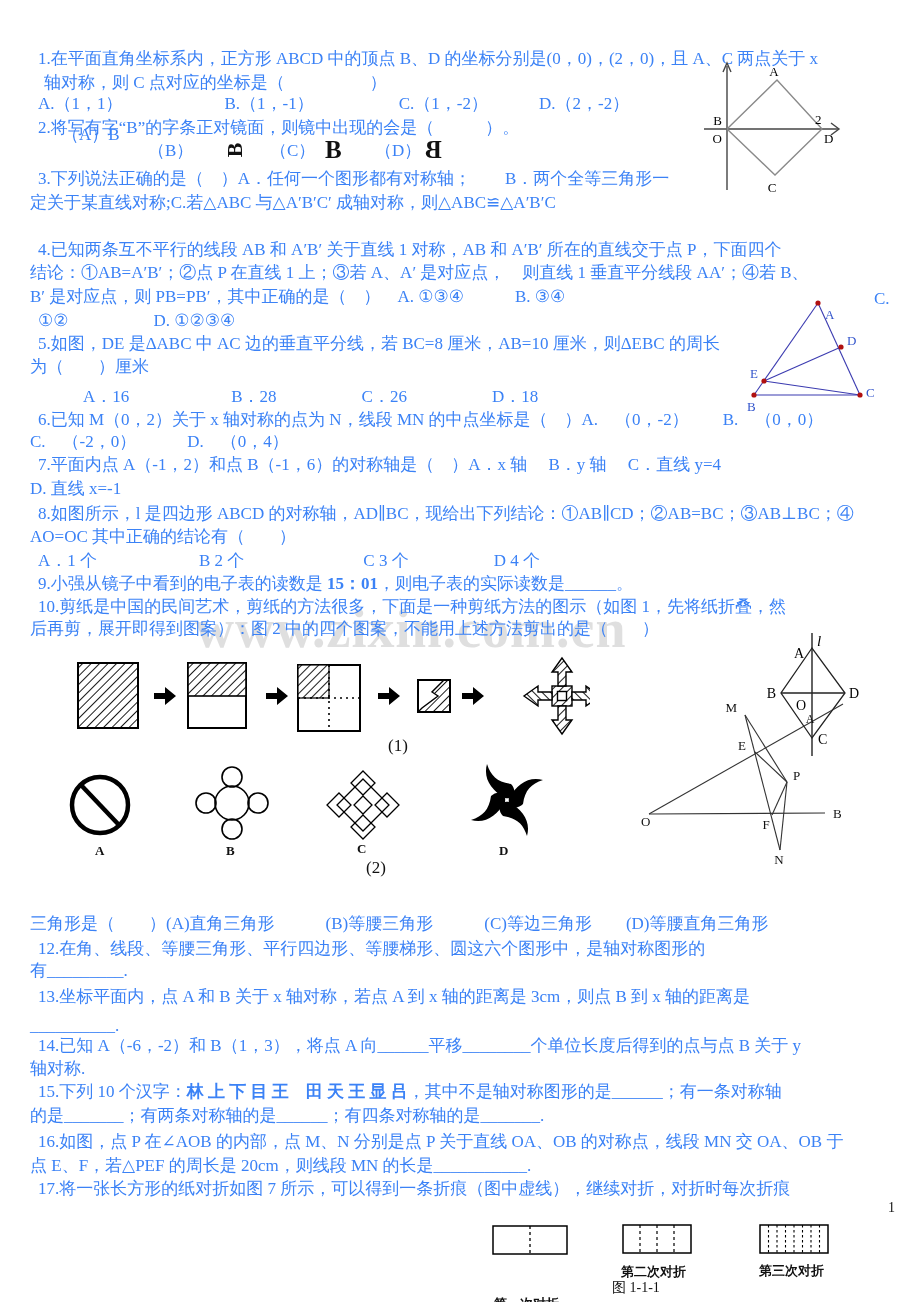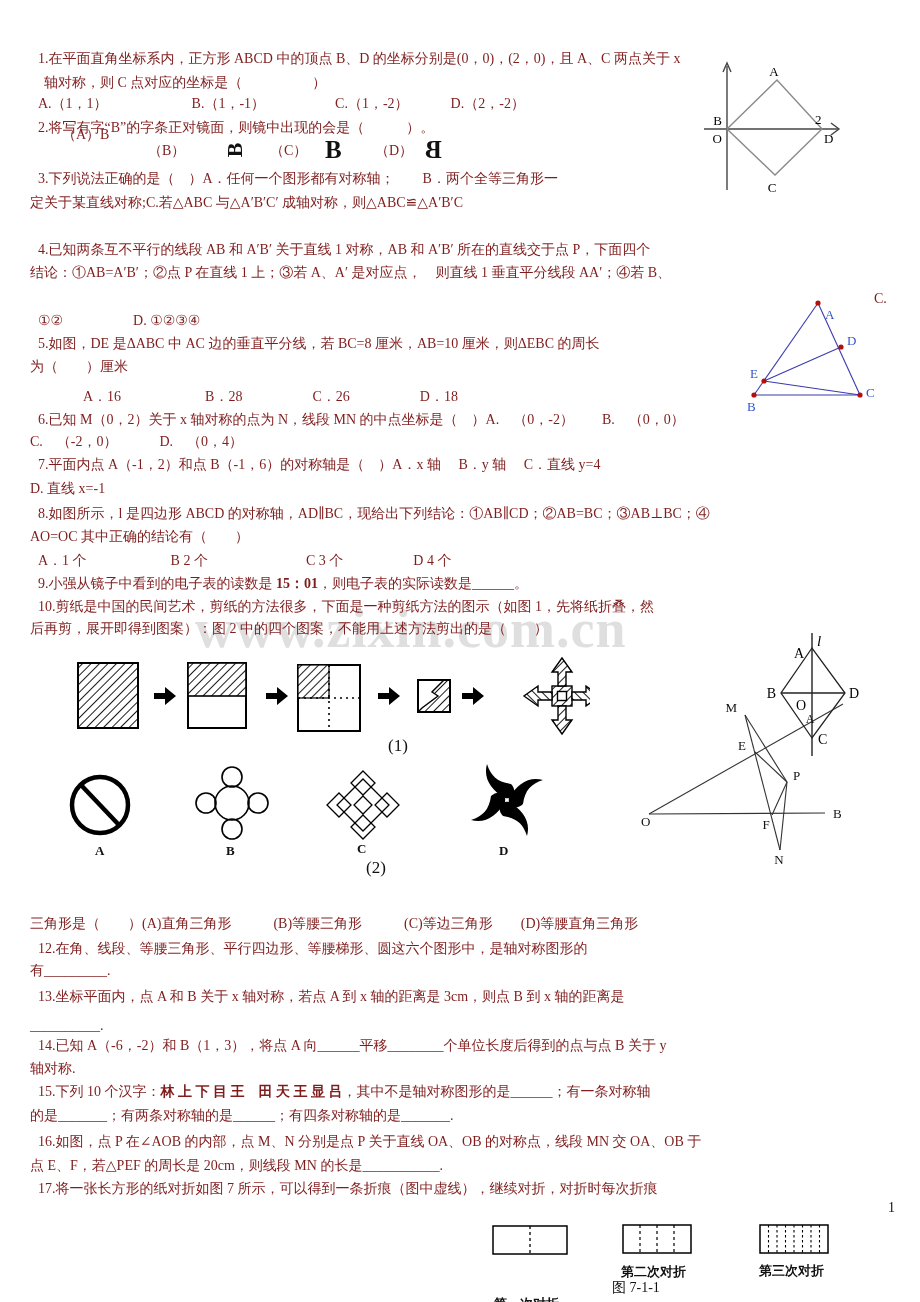--- a/index.html
+++ b/index.html
@@ -2,21 +2,21 @@
 <html><head>
 <meta charset="utf-8">
 <style>
   html,body{margin:0;padding:0;}
   body{background:#888;}
   #page{
     position:relative;width:920px;height:1302px;background:#ffffff;
     font-family:"Liberation Serif","DejaVu Serif",serif;color:#111;
     overflow:hidden;margin:0 auto;
   }
-  .ln{position:absolute;white-space:pre;font-size:14px;line-height:21px;color:#7f1d1d;}
+  .ln{position:absolute;white-space:pre;font-size:17px;line-height:21px;color:#3b82f6;}
   .b{font-weight:bold;}
   .wm{
     position:absolute;left:195px;top:598px;font-size:54px;font-weight:bold;
     color:rgba(185,185,185,0.45);letter-spacing:1px;white-space:pre;
     font-family:Liberation Serif, serif;z-index:0;
   }
   .fig{position:absolute;}
   .figlabel{position:absolute;white-space:pre;font-size:13px;font-weight:bold;}
   .cap{position:absolute;white-space:pre;font-size:17px;}
   svg{display:block;}
@@ -40,20 +40,21 @@
   <span class="glyphB" style="left:228px;top:137px;transform:rotate(-90deg)">B</span>
   <div class="ln" style="left:270px;top:140px">（C）</div>
   <span class="glyphB" style="left:325px;top:136px;font-size:25px">B</span>
   <div class="ln" style="left:375px;top:140px">（D）</div>
   <span class="glyphB" style="left:425px;top:136px;font-size:25px;transform:scaleX(-1)">B</span>
 
   <div class="ln" style="left:38px;top:168px">3.下列说法正确的是（　）A．任何一个图形都有对称轴；　　B．两个全等三角形一</div>
   <div class="ln" style="left:30px;top:192px">定关于某直线对称;C.若△ABC 与△A′B′C′ 成轴对称，则△ABC≌△A′B′C</div>
   <div class="ln" style="left:38px;top:239px">4.已知两条互不平行的线段 AB 和 A′B′ 关于直线 1 对称，AB 和 A′B′ 所在的直线交于点 P，下面四个</div>
   <div class="ln" style="left:30px;top:262px">结论：①AB=A′B′；②点 P 在直线 1 上；③若 A、A′ 是对应点，　则直线 1 垂直平分线段 AA′；④若 B、</div>
+  <div class="ln" style="left:30px;top:286px">B′ 是对应点，则 PB=PB′，其中正确的是（　）　A. ①③④　　　B. ③④</div>
   <div class="ln" style="left:874px;top:288px">C.</div>
   <div class="ln" style="left:38px;top:310px">①②　　　　　D. ①②③④</div>
   <div class="ln" style="left:38px;top:333px">5.如图，DE 是ΔABC 中 AC 边的垂直平分线，若 BC=8 厘米，AB=10 厘米，则ΔEBC 的周长</div>
   <div class="ln" style="left:30px;top:356px">为（　　）厘米</div>
   <div class="ln" style="left:83px;top:386px">A．16　　　　　　B．28　　　　　C．26　　　　　D．18</div>
   <div class="ln" style="left:38px;top:409px">6.已知 M（0，2）关于 x 轴对称的点为 N，线段 MN 的中点坐标是（　）A.　（0，-2）　　B.　（0，0）</div>
   <div class="ln" style="left:30px;top:431px">C.　（-2，0）　　　D.　（0，4）</div>
   <div class="ln" style="left:38px;top:454px">7.平面内点 A（-1，2）和点 B（-1，6）的对称轴是（　）A．x 轴　 B．y 轴　 C．直线 y=4</div>
   <div class="ln" style="left:30px;top:478px">D. 直线 x=-1</div>
   <div class="ln" style="left:38px;top:503px">8.如图所示，l 是四边形 ABCD 的对称轴，AD∥BC，现给出下列结论：①AB∥CD；②AB=BC；③AB⊥BC；④</div>
@@ -258,17 +259,17 @@
         <line x1="304" y1="3" x2="304" y2="31" stroke="#000" stroke-width="1.1" stroke-dasharray="2.5,2.5"></line>
         <line x1="312.5" y1="3" x2="312.5" y2="31" stroke="#000" stroke-width="1.1" stroke-dasharray="2.5,2.5"></line>
         <line x1="321" y1="3" x2="321" y2="31" stroke="#000" stroke-width="1.1" stroke-dasharray="2.5,2.5"></line>
         <line x1="329.5" y1="3" x2="329.5" y2="31" stroke="#000" stroke-width="1.1" stroke-dasharray="2.5,2.5"></line>
       </g>
     </svg>
   </div>
   <span class="figlabel" style="left:494px;top:1295px">第一次对折</span>
   <span class="figlabel" style="left:621px;top:1263px">第二次对折</span>
   <span class="figlabel" style="left:759px;top:1262px">第三次对折</span>
-  <span class="cap" style="left:612px;top:1279px;font-size:14px">图 7-1-1</span>
+  <span class="cap" style="left:612px;top:1279px;font-size:14px">图 1-1-1</span>
 
   <span class="cap" style="left:888px;top:1200px;font-size:14px">1</span>
 
 </div>
 
 </body></html>

